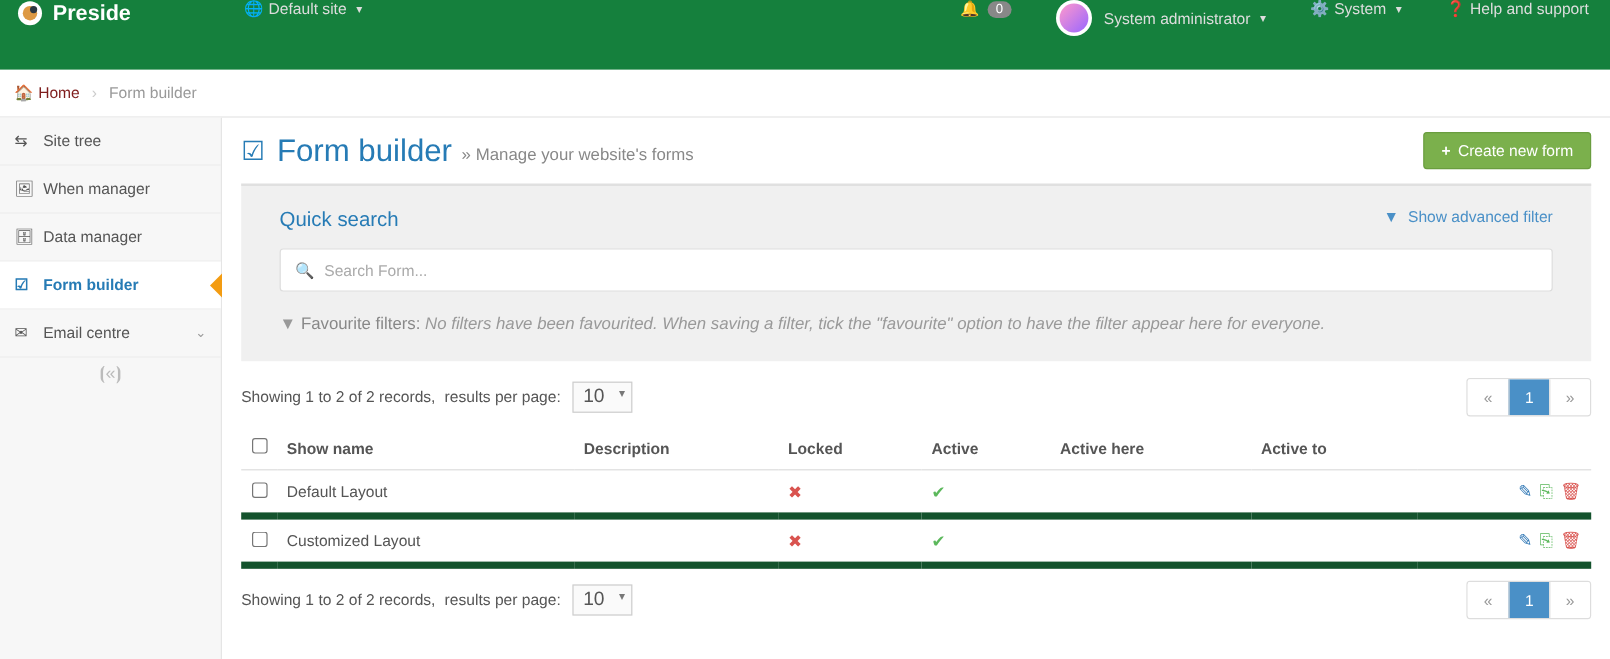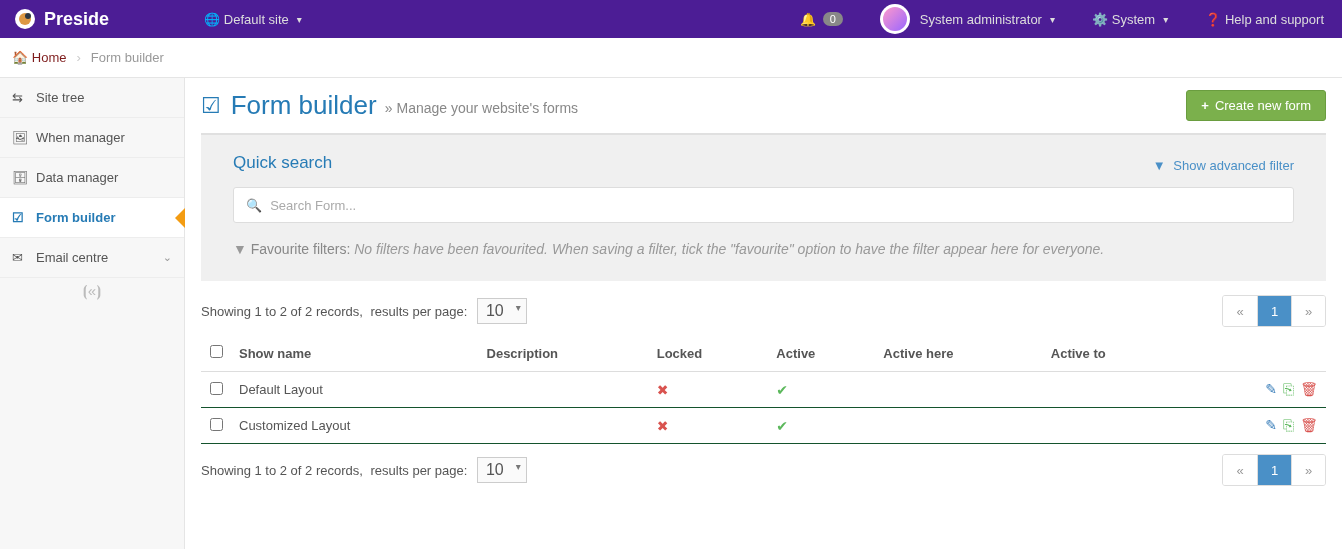--- a/index.html
+++ b/index.html
@@ -1,17 +1,17 @@
 <!DOCTYPE html>
 <html><head>
 <meta charset="utf-8">
 <style>
 *{box-sizing:border-box;margin:0;padding:0;font-family:"Helvetica Neue",Arial,sans-serif}
 body{background:#fff;color:#555;font-size:13px;width:1342px}
-.topbar{height:38px;background:#4c1d95;display:flex;align-items:center;color:#ddd}
+.topbar{height:58px;background:#15803d;display:flex;align-items:flex-start;color:#ddd}
 .topbar .logo{width:185px;display:flex;align-items:center;padding-left:14px;font-size:18px;font-weight:600;color:#fff}
 .topbar .logo svg{margin-right:8px}
 .topbar .sep{width:1px;background:#4a545e}
 .topbar .item{display:flex;align-items:center;padding:0 18px;cursor:pointer;font-size:13px;white-space:nowrap}
 .topbar .item .caret{margin-left:8px;font-size:10px}
 .topbar .spacer{flex:1}
 .topbar .badge{background:#888;color:#fff;border-radius:9px;padding:1px 7px;font-size:11px;margin-left:6px}
 .topbar .avatar{width:30px;height:30px;border-radius:50%;background:#fff;margin-right:10px;display:flex;align-items:center;justify-content:center;overflow:hidden}
 .topbar .avatar-inner{width:24px;height:24px;border-radius:50%;background:linear-gradient(135deg,#f9c 0%,#96f 100%)}
 .icon{display:inline-block;vertical-align:middle}
@@ -29,21 +29,21 @@
 .main{flex:1;padding:12px 16px}
 .page-head{display:flex;align-items:center;justify-content:space-between;margin-bottom:12px}
 .page-title{display:flex;align-items:baseline}
 .page-title h1{color:#267bb5;font-weight:400;font-size:26px;display:flex;align-items:center}
 .page-title h1 .hicon{margin-right:10px;font-size:22px}
 .page-title .sub{color:#888;font-size:14px;margin-left:8px}
 .page-title .sub .raquo{margin-right:4px}
 .btn-create{background:#7bb04c;color:#fff;border:1px solid #6a9d3f;border-radius:3px;padding:7px 14px;font-size:13px;cursor:pointer;display:flex;align-items:center}
 .btn-create .plus{margin-right:6px;font-weight:bold}
 .search-box{background:#f0f0f0;border-top:2px solid #e0e0e0;padding:18px 32px 24px;margin-bottom:14px}
-.search-head{display:flex;justify-content:space-between;align-items:flex-end;margin-bottom:14px}
+.search-head{display:flex;justify-content:space-between;align-items:flex-start;margin-bottom:14px}
 .search-head .qtitle{color:#267bb5;font-size:17px;font-weight:400}
 .search-head .advf{color:#4a90c7;font-size:13px;cursor:pointer}
 .search-head .advf .ficon{margin-right:4px}
 .search-input-wrap{position:relative;background:#fff;border:1px solid #ddd;border-radius:3px;height:36px;display:flex;align-items:center;padding:0 12px}
 .search-input-wrap .sicon{color:#999;margin-right:8px}
 .search-input-wrap input{border:none;outline:none;flex:1;font-size:13px;color:#555}
 .search-input-wrap input::placeholder{color:#aaa}
 .fav-row{margin-top:18px;color:#999;font-size:14px}
 .fav-row .flabel{color:#888}
 .fav-row .fhint{font-style:italic}
@@ -51,21 +51,21 @@
 .listing-info{color:#555;font-size:13px}
 .listing-info .rpp{margin-left:4px}
 .sel{display:inline-block;border:1px solid #ccc;background:#fafafa;padding:3px 22px 3px 8px;font-size:16px;position:relative;cursor:pointer;margin-left:6px}
 .sel::after{content:"▾";position:absolute;right:5px;top:3px;color:#777;font-size:10px}
 .pager{display:flex;border:1px solid #ddd;border-radius:3px;overflow:hidden}
 .pager .pg{width:34px;height:30px;display:flex;align-items:center;justify-content:center;border-left:1px solid #ddd;color:#999;cursor:pointer;background:#fff}
 .pager .pg:first-child{border-left:none}
 .pager .pg.active{background:#4a90c7;color:#fff}
 table.data{width:100%;border-collapse:collapse}
 table.data th{text-align:left;padding:10px 8px;border-bottom:1px solid #ddd;color:#555;font-weight:600;font-size:13px}
-table.data td{padding:9px 8px;border-bottom:1px solid #14532d;font-size:13px;color:#555}
+table.data td{padding:9px 8px;border-bottom:6px solid #14532d;font-size:13px;color:#555}
 table.data .chk{width:30px;text-align:center}
 table.data input[type=checkbox]{cursor:pointer}
 .status-ok{color:#5cb85c;font-size:14px}
 .status-no{color:#d9534f;font-size:14px}
 .row-actions{text-align:right;white-space:nowrap}
 .row-actions .act{margin-left:6px;cursor:pointer;font-size:14px}
 .act-edit{color:#337ab7}
 .act-copy{color:#5cb85c}
 .act-del{color:#d9534f}
 </style>

